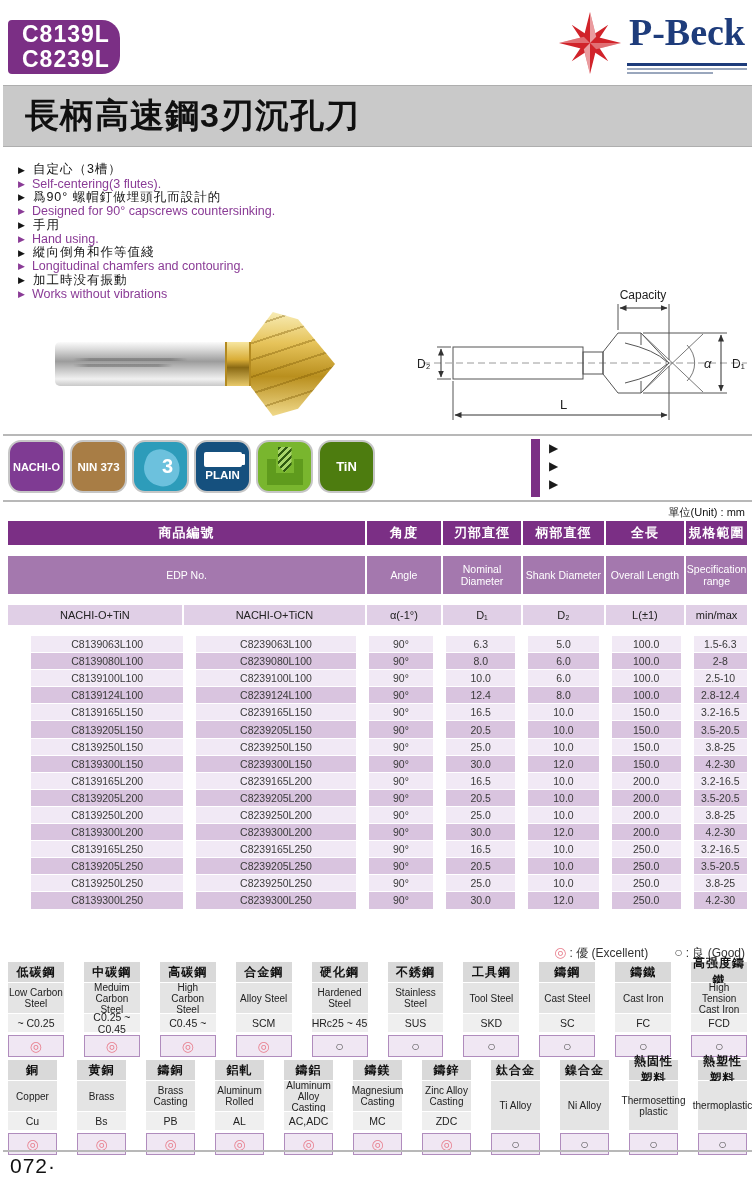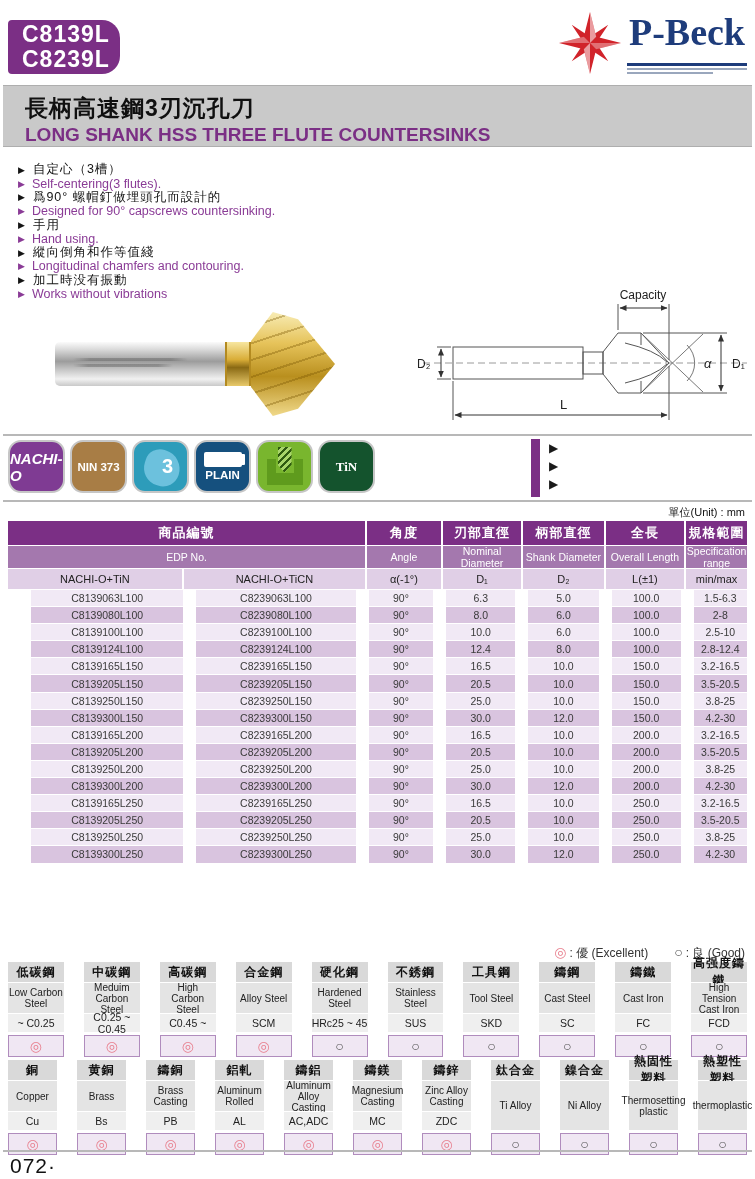--- a/index.html
+++ b/index.html
@@ -15,21 +15,21 @@
   .logo{position:absolute;right:8px;top:12px;display:flex;align-items:center;gap:6px;}
   .brandbox{display:flex;flex-direction:column;align-items:stretch;}
   .brandtext{font-family:"Liberation Serif","DejaVu Serif",serif;font-weight:bold;font-size:38px;
     color:#1e3c7b;line-height:40px;border-bottom:3px solid #1e3c7b;padding:0 2px 11px 2px;}
   .bline{height:2px;background:#9aa7bd;margin-top:2px;}
   .bline.short{width:72%;align-self:flex-start;}
 
   
   .titlebar{position:absolute;left:3px;right:3px;top:85px;height:62px;background:#c9c9c9;
     border-top:1px solid #aeaeae;border-bottom:1px solid #aeaeae;box-sizing:border-box;}
-  .title-zh{padding:7px 0 0 22px;font-size:23px;font-weight:bold;color:#101010;letter-spacing:1px;}
+  .title-zh{padding:7px 0 0 22px;font-size:34px;font-weight:bold;color:#101010;letter-spacing:1px;}
   .title-en{padding-left:22px;font-size:19px;font-weight:bold;color:#7b2f85;}
 
   
   .features{position:absolute;left:18px;top:163px;}
   .fline{height:13.8px;display:flex;align-items:center;font-size:12.5px;}
   .fline .bullet{font-size:9px;margin-right:7px;}
   .fline.zh{color:#141414;letter-spacing:1px;}
   .fline.en{color:#8a3b96;}
 
   
@@ -53,45 +53,45 @@
   .diagram text{font-family:"Liberation Sans","DejaVu Sans",sans-serif;fill:#222;}
 
   
   .hr{position:absolute;left:3px;right:3px;height:2px;background:#b8b8b8;}
 
   
   .badge-row{position:absolute;left:8px;top:440px;display:flex;gap:5px;}
   .badge{width:57px;height:53px;border-radius:13px;border:2px solid #c6c6c6;box-sizing:border-box;
     display:flex;align-items:center;justify-content:center;color:#fff;font-weight:bold;position:relative;overflow:hidden;}
   .b-purple{background:#7f3b93;} .b-brown{background:#a87d45;} .b-teal{background:#2d9cba;}
-  .b-blue{background:#15507e;} .b-green{background:#79b62e;} .b-orange{background:#14532d;font-family:Liberation Serif, serif;}
-  .badge .lbl-sm{font-size:15px;font-style:italic;} .badge .lbl-md{font-size:11.5px;} .badge .lbl-lg{font-size:13px;}
+  .b-blue{background:#15507e;} .b-green{background:#79b62e;} .b-orange{background:#4d7c0f;}
+  .badge .lbl-sm{font-size:11px;} .badge .lbl-md{font-size:11.5px;} .badge .lbl-lg{font-size:13px;}
   .flute-blob{position:absolute;left:10px;top:8px;width:36px;height:36px;background:#6cc1dd;
     border-radius:46% 60% 50% 55%;transform:rotate(18deg);}
   .flute-num{position:relative;z-index:2;font-size:20px;margin-left:14px;}
   .badge-col{flex-direction:column;gap:2px;}
   .blank-body{width:38px;height:15px;background:#fff;border-radius:2px;position:relative;}
   .blank-body::after{content:"";position:absolute;right:-3px;top:2px;width:5px;height:11px;background:#fff;border-radius:1px;}
   .csk{position:relative;width:42px;height:40px;}
   .csk-base{position:absolute;bottom:2px;left:3px;right:3px;height:26px;background:#5f9b1d;}
   .csk-hole{position:absolute;bottom:14px;left:50%;transform:translateX(-50%);width:18px;height:16px;background:#79b62e;}
   .csk-bit{position:absolute;top:0px;left:50%;transform:translateX(-50%);width:14px;height:26px;
     background:repeating-linear-gradient(135deg,#2f5a10 0 2.5px,#a8d46a 2.5px 5px);
     clip-path:polygon(0 0,100% 0,100% 70%,50% 100%,0 70%);}
   .vbar{position:absolute;left:531px;top:439px;width:9px;height:58px;background:#7b2f85;}
   .arrowcol{position:absolute;left:549px;top:441px;display:flex;flex-direction:column;gap:4px;
     font-size:12px;color:#1a1a1a;line-height:14px;}
 
   
   .unit-note{position:absolute;right:10px;top:505px;font-size:11px;color:#111;}
   .spec{position:absolute;left:8px;right:8px;top:521px;--cols:177fr 185fr 75fr 80fr 82fr 80fr 62fr;}
-  .grow{display:grid;grid-template-columns:var(--cols);column-gap:2px;margin-bottom:1px;}
+  .grow{display:grid;grid-template-columns:var(--cols);column-gap:2px;margin-bottom:11px;}
   .grow>div{display:flex;align-items:center;justify-content:center;text-align:center;}
   .h1>div{background:#7b2f85;color:#fff;font-weight:bold;font-size:13px;height:24px;letter-spacing:1px;}
-  .h2>div{background:#a478ae;color:#fff;font-size:10.5px;height:22px;line-height:12px;}
+  .h2>div{background:#a478ae;color:#fff;font-size:10.5px;height:38px;line-height:12px;}
   .h3>div{background:#e0cfe6;color:#222;font-size:11px;height:20px;}
   .span2{grid-column:1/3;}
   .tbody{margin-top:1px;}
   .srow{display:grid;grid-template-columns:var(--cols);column-gap:13px;margin-bottom:1px;margin-left:23px;}
   .srow>div{height:16.1px;font-size:10.5px;color:#3a3a3a;display:flex;align-items:center;justify-content:center;background:#f1e9f5;}
   .srow:nth-of-type(even)>div{background:#d9c4df;}
 
   
   .legend{position:absolute;right:10px;top:944px;font-size:12px;color:#333;display:flex;gap:26px;align-items:flex-end;}
   .legend .sym{font-size:14px;margin-right:3px;}
@@ -130,21 +130,20 @@
   </svg>
   <div class="brandbox">
     <div class="brandtext">P-Beck</div>
     <div class="bline"></div>
     <div class="bline short"></div>
   </div>
 </div>
 
 <div class="titlebar">
   <div class="title-zh">長柄高速鋼3刃沉孔刀</div>
-  <div class="title-en">LONG SHANK HSS THREE FLUTE COUNTERSINKS</div>
 </div>
 
 <div class="features">
 
     <div class="fline zh">
       <span class="bullet">▶</span>
       <span>自定心（3槽）</span>
     </div>
 
     <div class="fline en">

